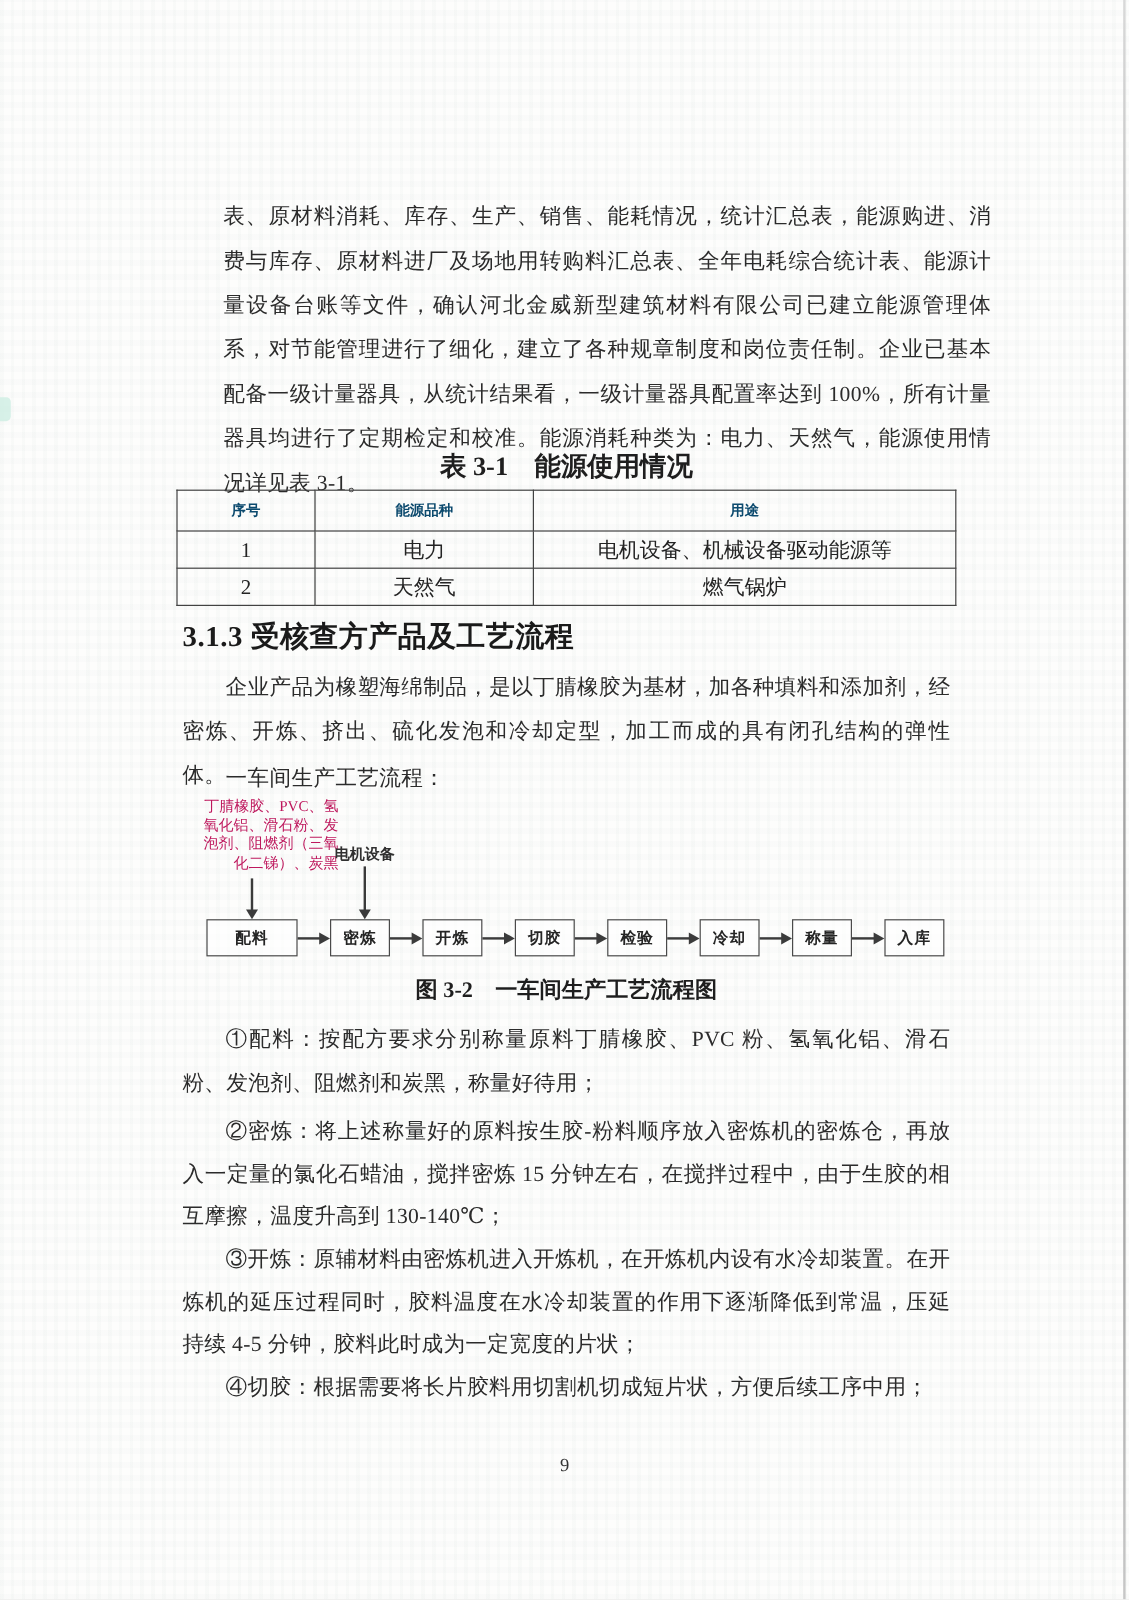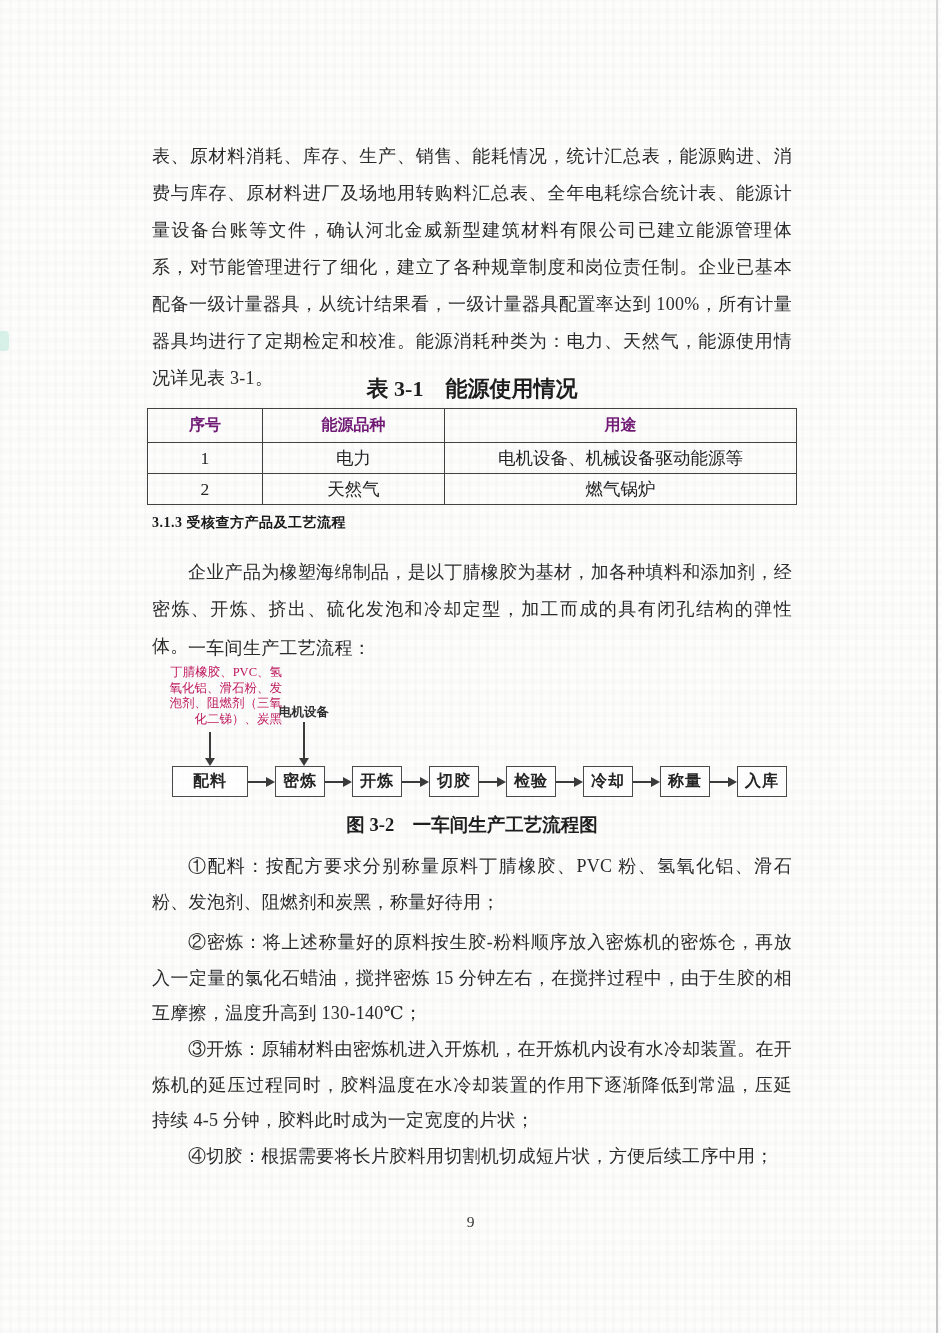--- a/index.html
+++ b/index.html
@@ -46,45 +46,45 @@
   .para {
     position: absolute;
     left: 0; width: 640px;
     font-size: 18px;
     line-height: 37px;
     text-align: justify;
     letter-spacing: 0.3px;
   }
   .para.steps { line-height: 35.5px; }
   .indent { text-indent: 2em; }
-  .p-intro      { top: 138px; }
+  .p-intro      { top: 162px; margin-left: 34px; }
   .tbl-title {
     position: absolute; top: 374px; left: 0; width: 640px;
     text-align: center; font-weight: bold; font-size: 22px; color: #1e1e1e;
   }
   .energy-table {
     position: absolute; top: 408px; left: -5px; width: 650px;
     border-collapse: collapse;
     table-layout: fixed;
   }
   .energy-table th, .energy-table td {
     border: 1.8px solid #424242;
     text-align: center;
     height: 31px;
     font-size: 17.5px;
     color: #242424;
     padding: 0 4px;
   }
-  .energy-table th { height: 34px; font-size: 16px; font-weight: bold; color: #701a75; }
+  .energy-table th { height: 34px; font-size: 12px; font-weight: bold; color: #0c4a6e; }
   .col-idx  { width: 17.7%; }
   .col-kind { width: 28.1%; }
   .col-use  { width: 54.2%; }
   .sec-heading {
     position: absolute; top: 514px; left: 0; width: 640px;
-    font-size: 14px; font-weight: bold; color: #1a1a1a;
+    font-size: 24px; font-weight: bold; color: #1a1a1a;
     letter-spacing: 0.5px;
   }
   .pos-product   { top: 554px; }
   .pos-flowintro { top: 630px; }
   .flowchart {
     position: absolute; top: 658px; left: 0;
     width: 640px; height: 150px;
   }
   .materials-label {
     position: absolute; left: 8px; top: 7px;
@@ -113,21 +113,21 @@
   .flow-row {
     position: absolute; left: 20px; top: 108px;
     width: 615px;
     display: flex; align-items: center;
   }
   .fbox {
     flex: 0 0 50px;
     height: 31px;
     border: 1.7px solid #4a4a4a;
     display: flex; align-items: center; justify-content: center;
-    font-size: 16px; font-weight: 600; color: #252525;
+    font-size: 13px; font-weight: 600; color: #252525;
     letter-spacing: 1px;
     background: rgba(255,255,255,0.6);
   }
   .fbox.wide { flex: 0 0 76px; }
   .harrow {
     flex: 1 1 auto;
     min-width: 16px;
     height: 2px; background: #3b3b3b;
     position: relative;
     margin-right: 7px;

